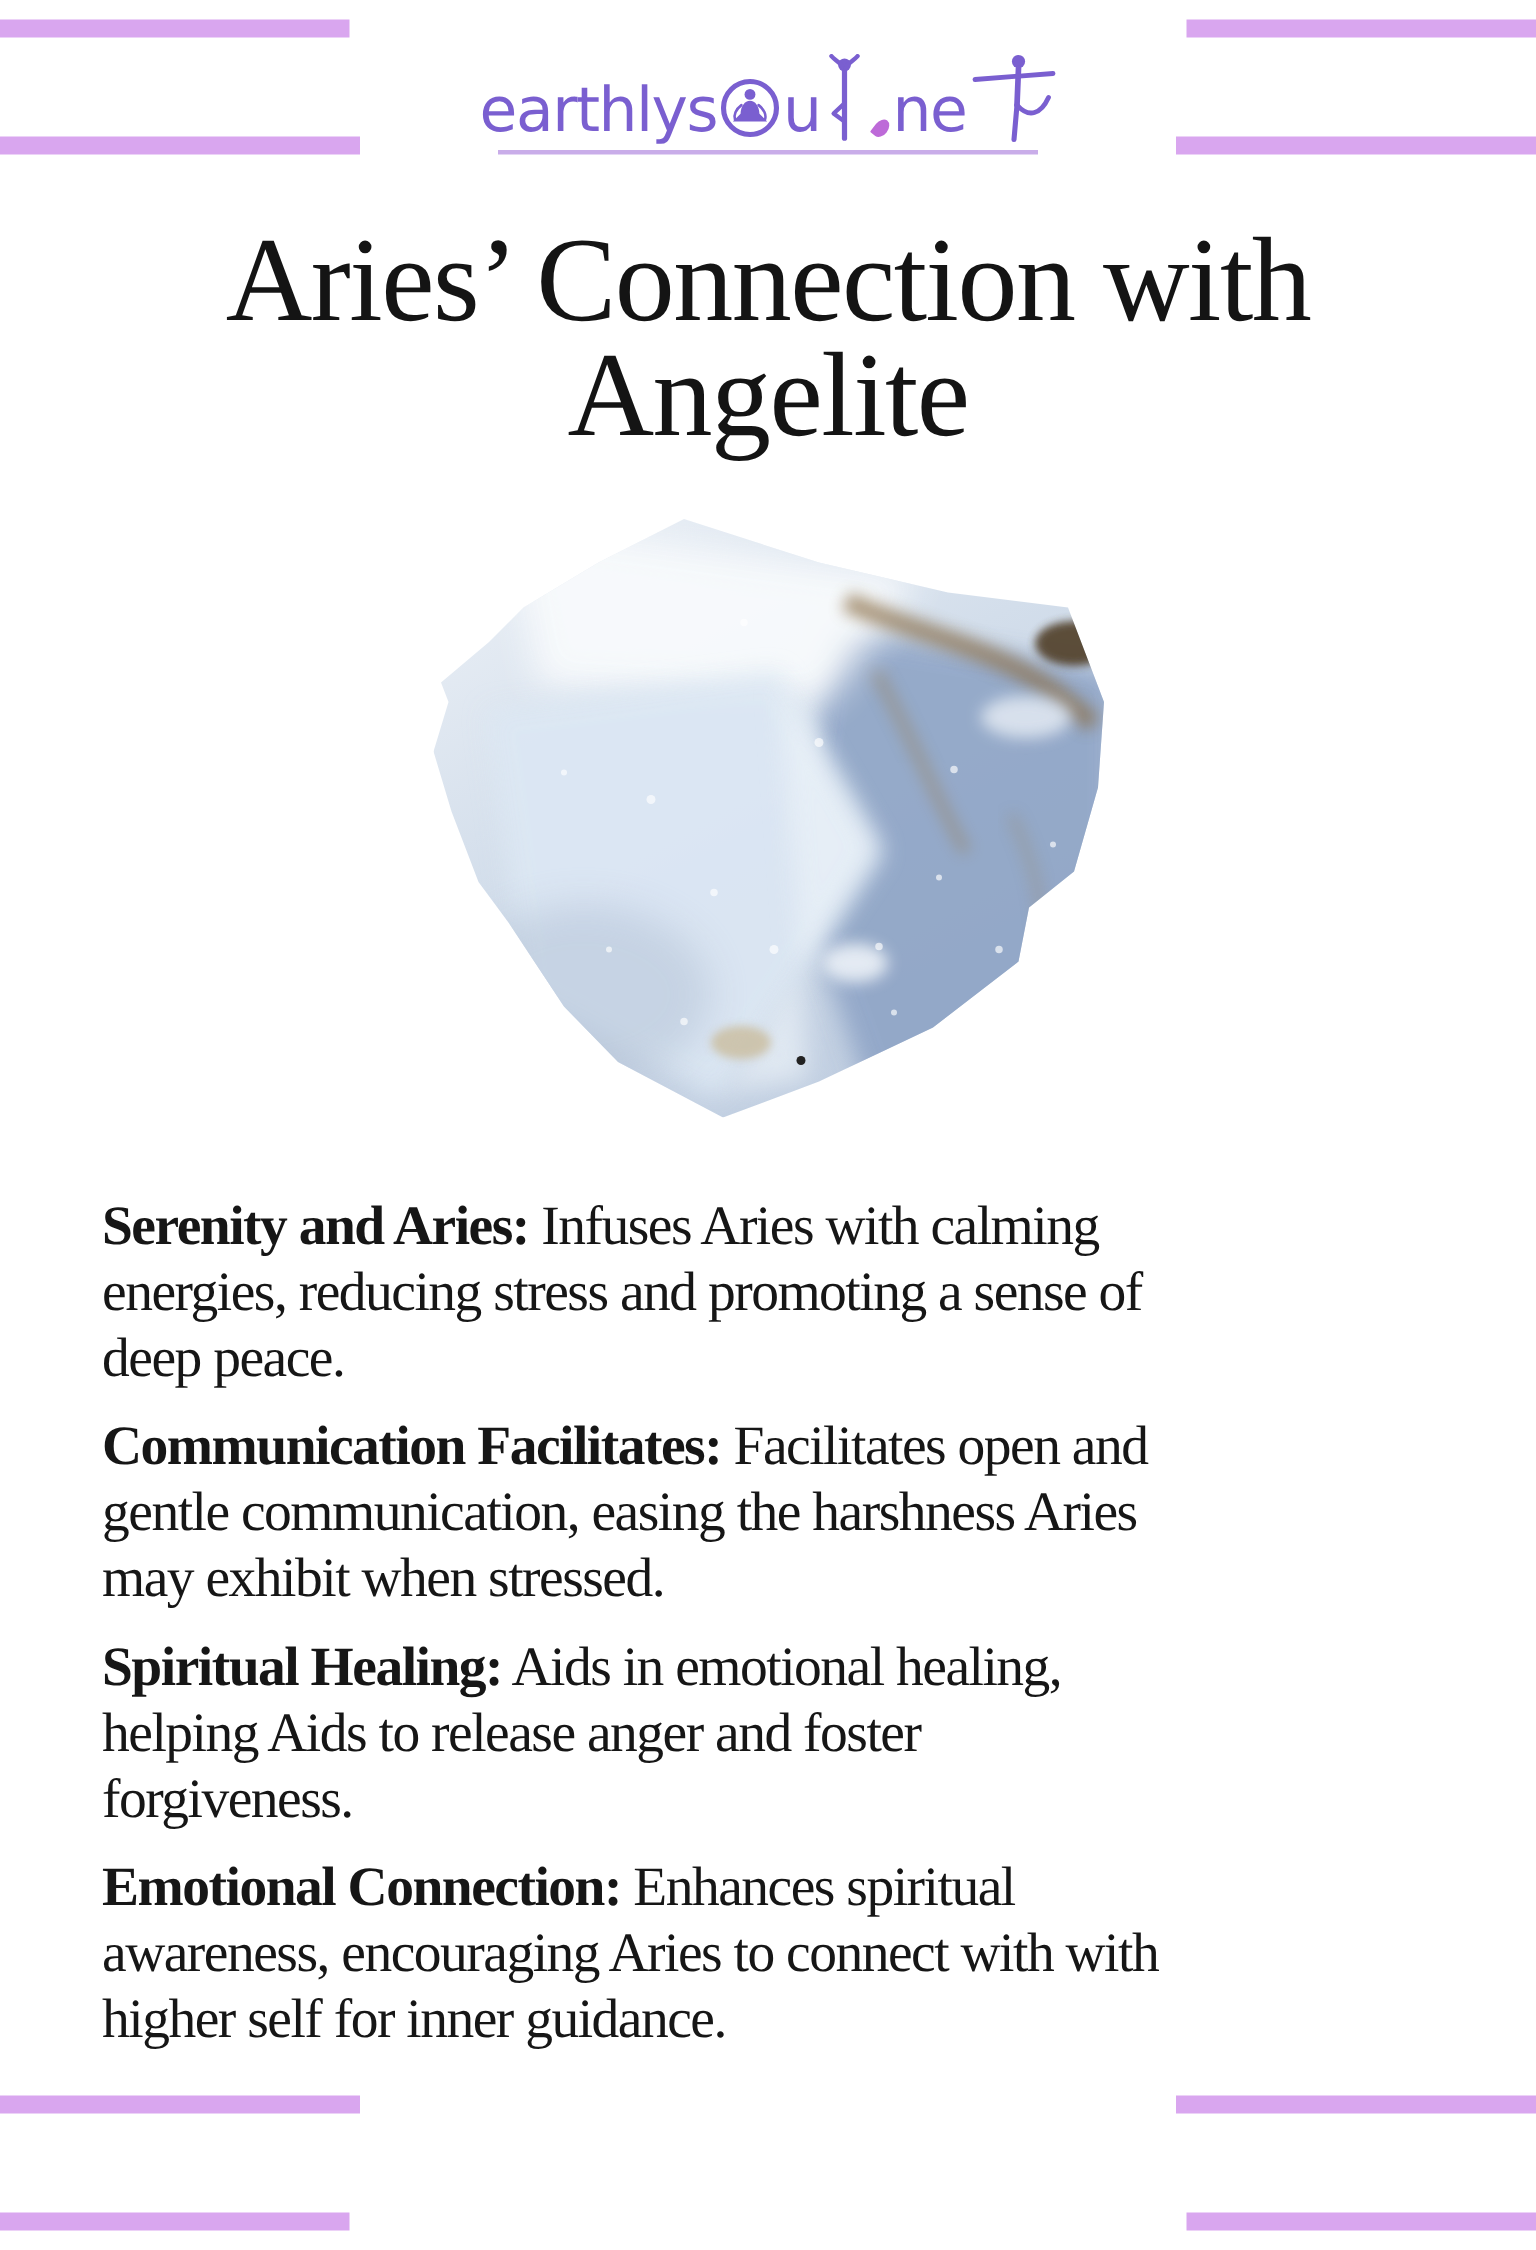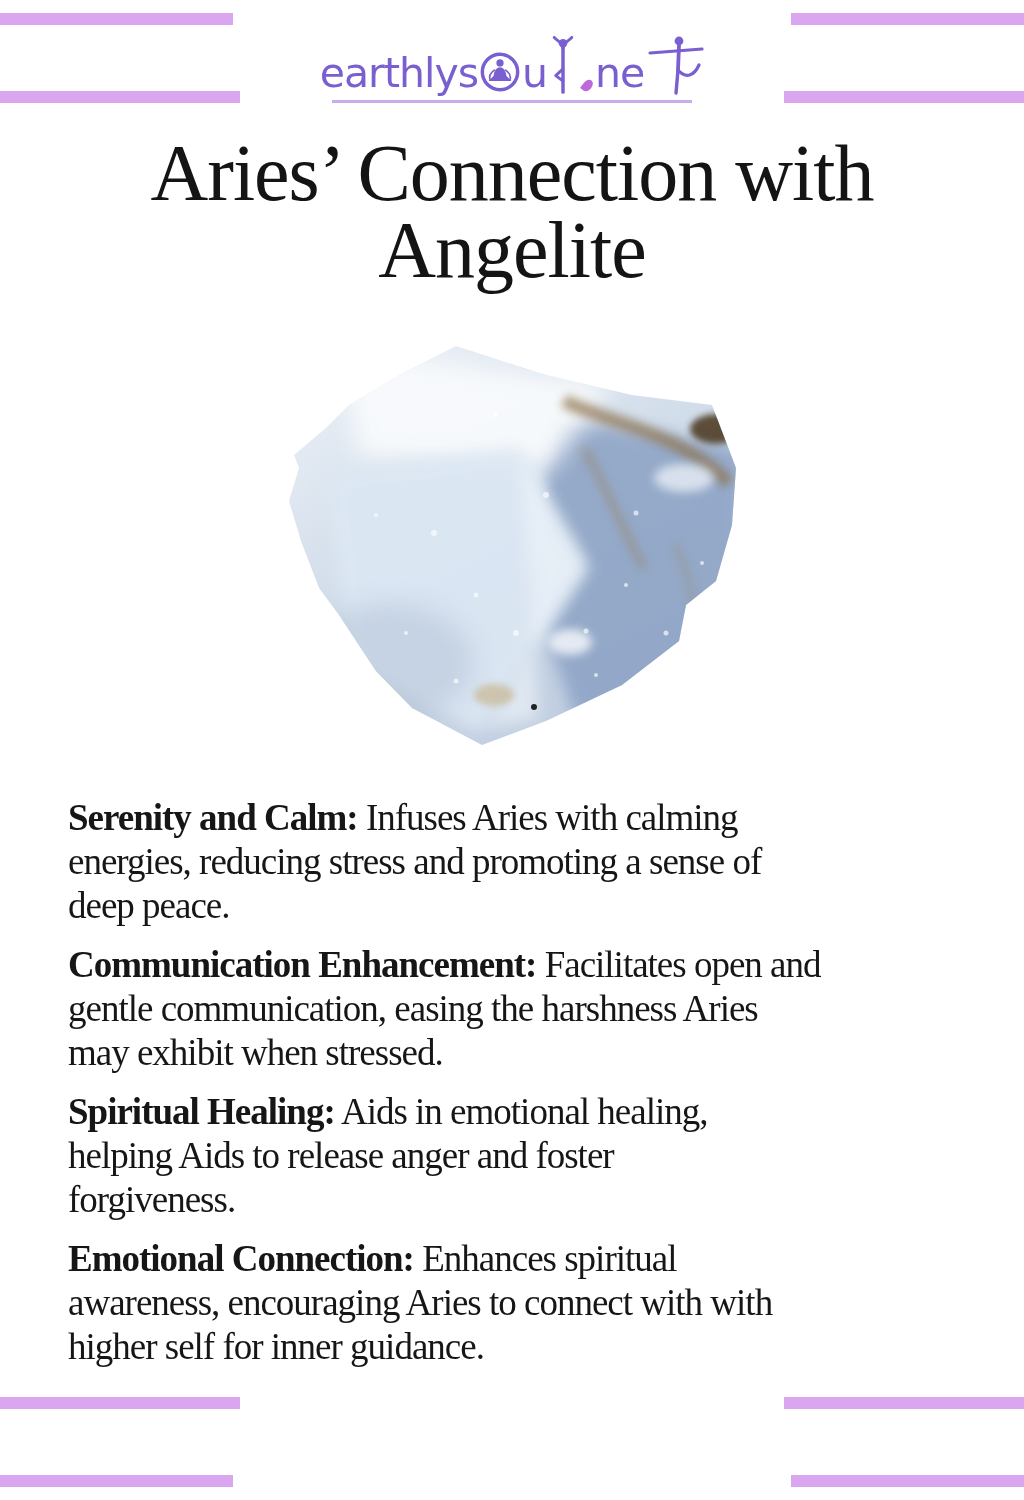--- a/index.html
+++ b/index.html
@@ -22,21 +22,21 @@
             font-size:41px;font-weight:500;letter-spacing:-1px;line-height:1;}
   .logo-row .txt{padding-bottom:2px;}
   .logo-row svg{display:block;}
   .o-icon{margin:0 1px 3px 1px;}
   .l-icon{margin:0 1px 0 1px;}
   .t-icon{margin:0 0 0 2px;}
   .flame{width:9px;height:13px;background:#bd6ad8;border-radius:60% 60% 60% 8%;
          transform:rotate(38deg);margin:0 3px 4px 4px;}
   .logo-underline{width:360px;height:3px;background:#c9ade9;margin-top:4px;}
   
-  .title{position:absolute;top:135px;left:0;width:100%;margin:0;text-align:center;
+  .title{position:absolute;top:149px;left:0;width:100%;margin:0;text-align:center;
          font-size:80px;line-height:0.96;font-weight:500;color:#141414;
          letter-spacing:-1px;white-space:pre-line;}
   
   .crystal{position:absolute;left:284px;top:333px;}
   
   .body-copy{position:absolute;left:68px;top:796px;width:900px;color:#161616;}
   .body-copy p{margin:0 0 15px 0;font-size:37px;line-height:44px;letter-spacing:-1px;
                white-space:pre-line;}
   .body-copy b{font-weight:bold;}
 </style>
@@ -142,24 +142,24 @@
           <circle cx="212" cy="82" r="2.5"></circle>
         <circle cx="312" cy="342" r="2"></circle>
           <circle cx="172" cy="348" r="2.5"></circle>
         <circle cx="352" cy="180" r="2.5"></circle>
           <circle cx="418" cy="230" r="2"></circle>
       </g>
     </g>
   </svg>
 
   <div class="body-copy">
-    <p><b>Serenity and Calm:</b><span> Infuses Aries with calming
+    <p><b>Serenity and Aries:</b><span> Infuses Aries with calming
 energies, reducing stress and promoting a sense of
 deep peace.</span></p>
-    <p><b>Communication Enhancement:</b><span> Facilitates open and
+    <p><b>Communication Facilitates:</b><span> Facilitates open and
 gentle communication, easing the harshness Aries
 may exhibit when stressed.</span></p>
     <p><b>Spiritual Healing:</b><span> Aids in emotional healing,
 helping Aids to release anger and foster
 forgiveness.</span></p>
     <p><b>Emotional Connection:</b><span> Enhances spiritual
 awareness, encouraging Aries to connect with with
 higher self for inner guidance.</span></p>
   </div>
 

